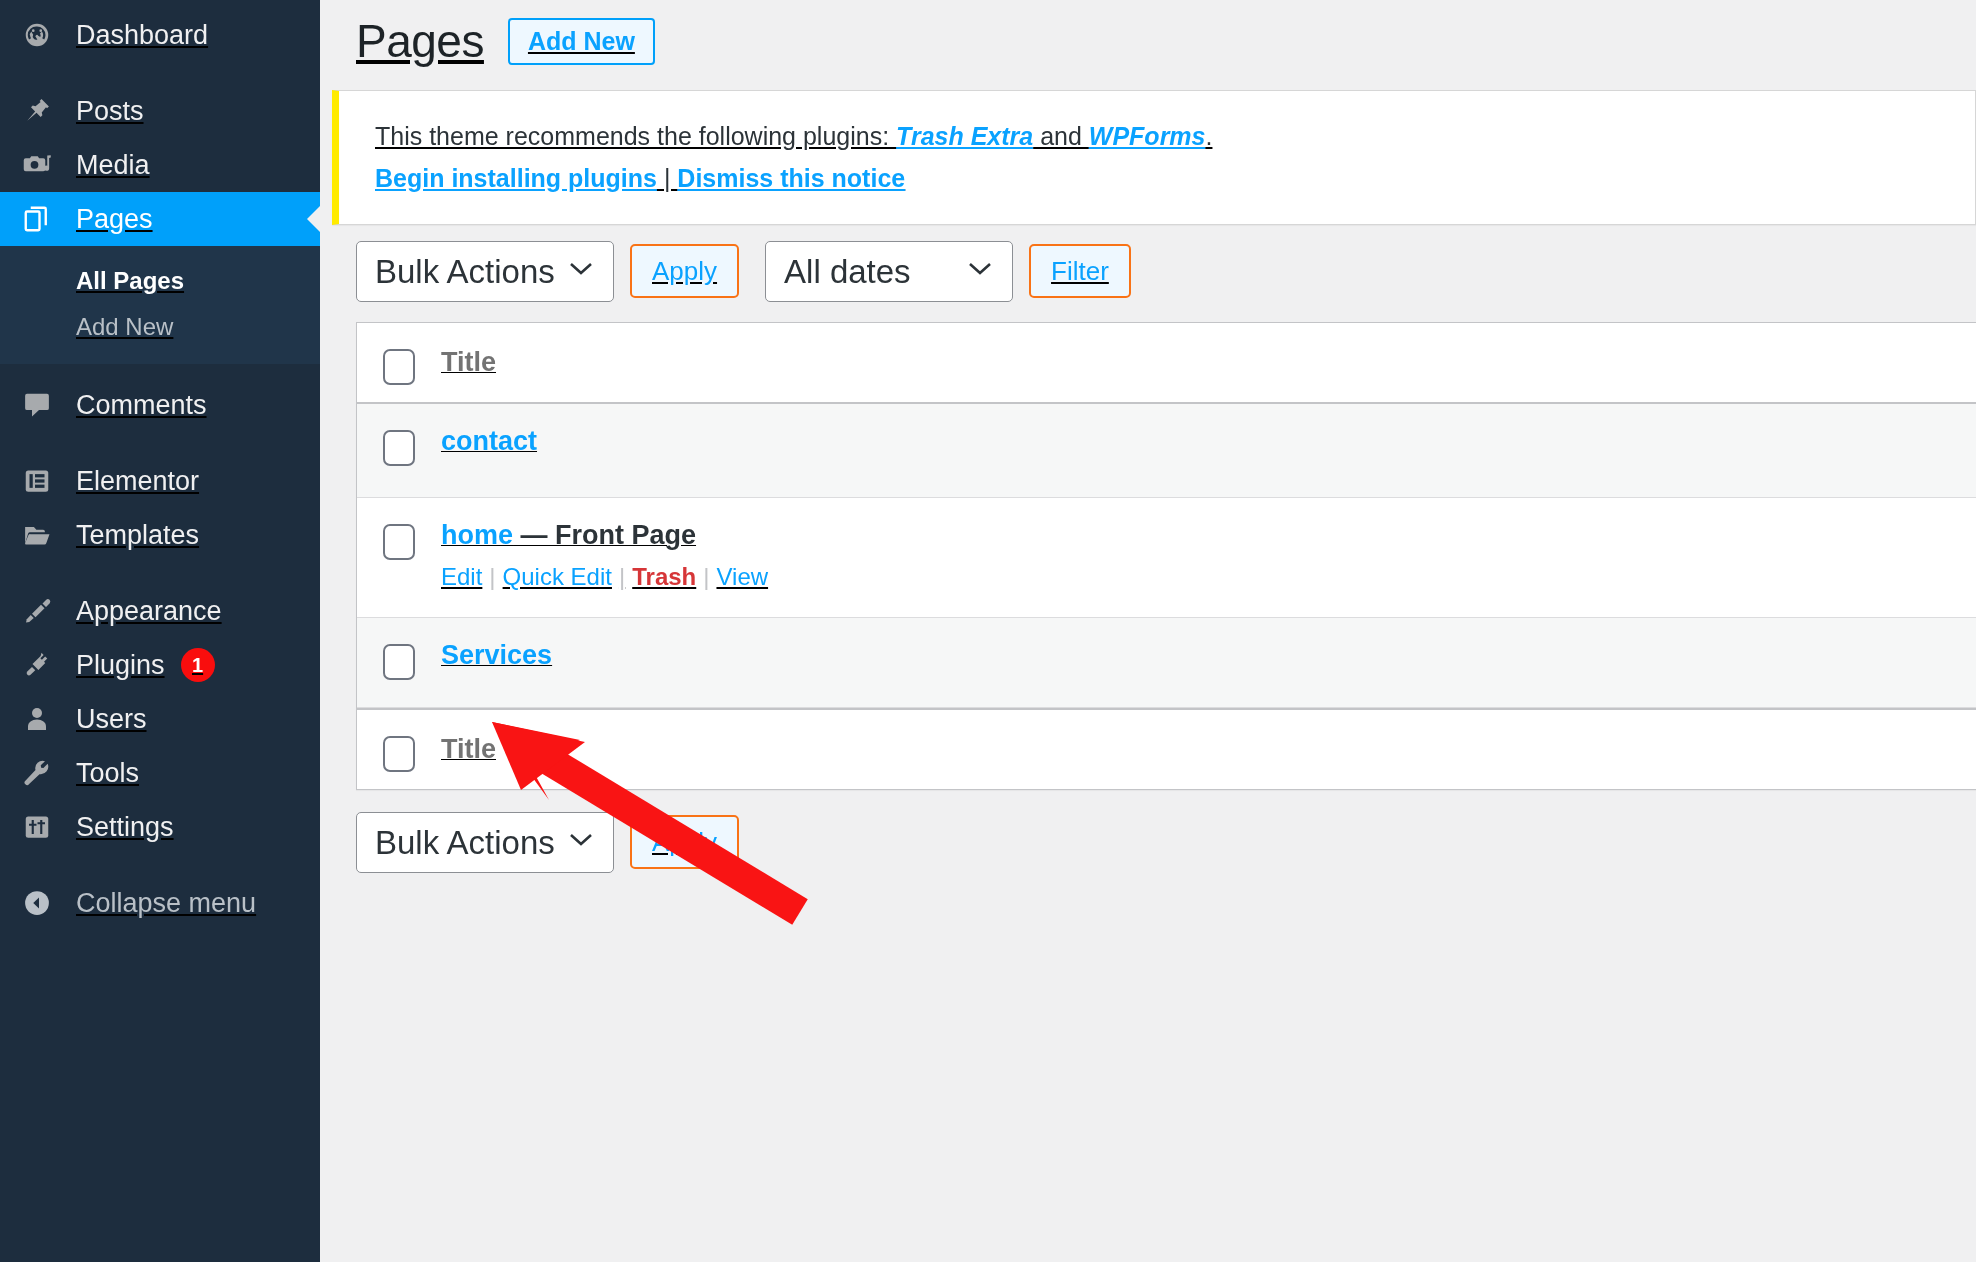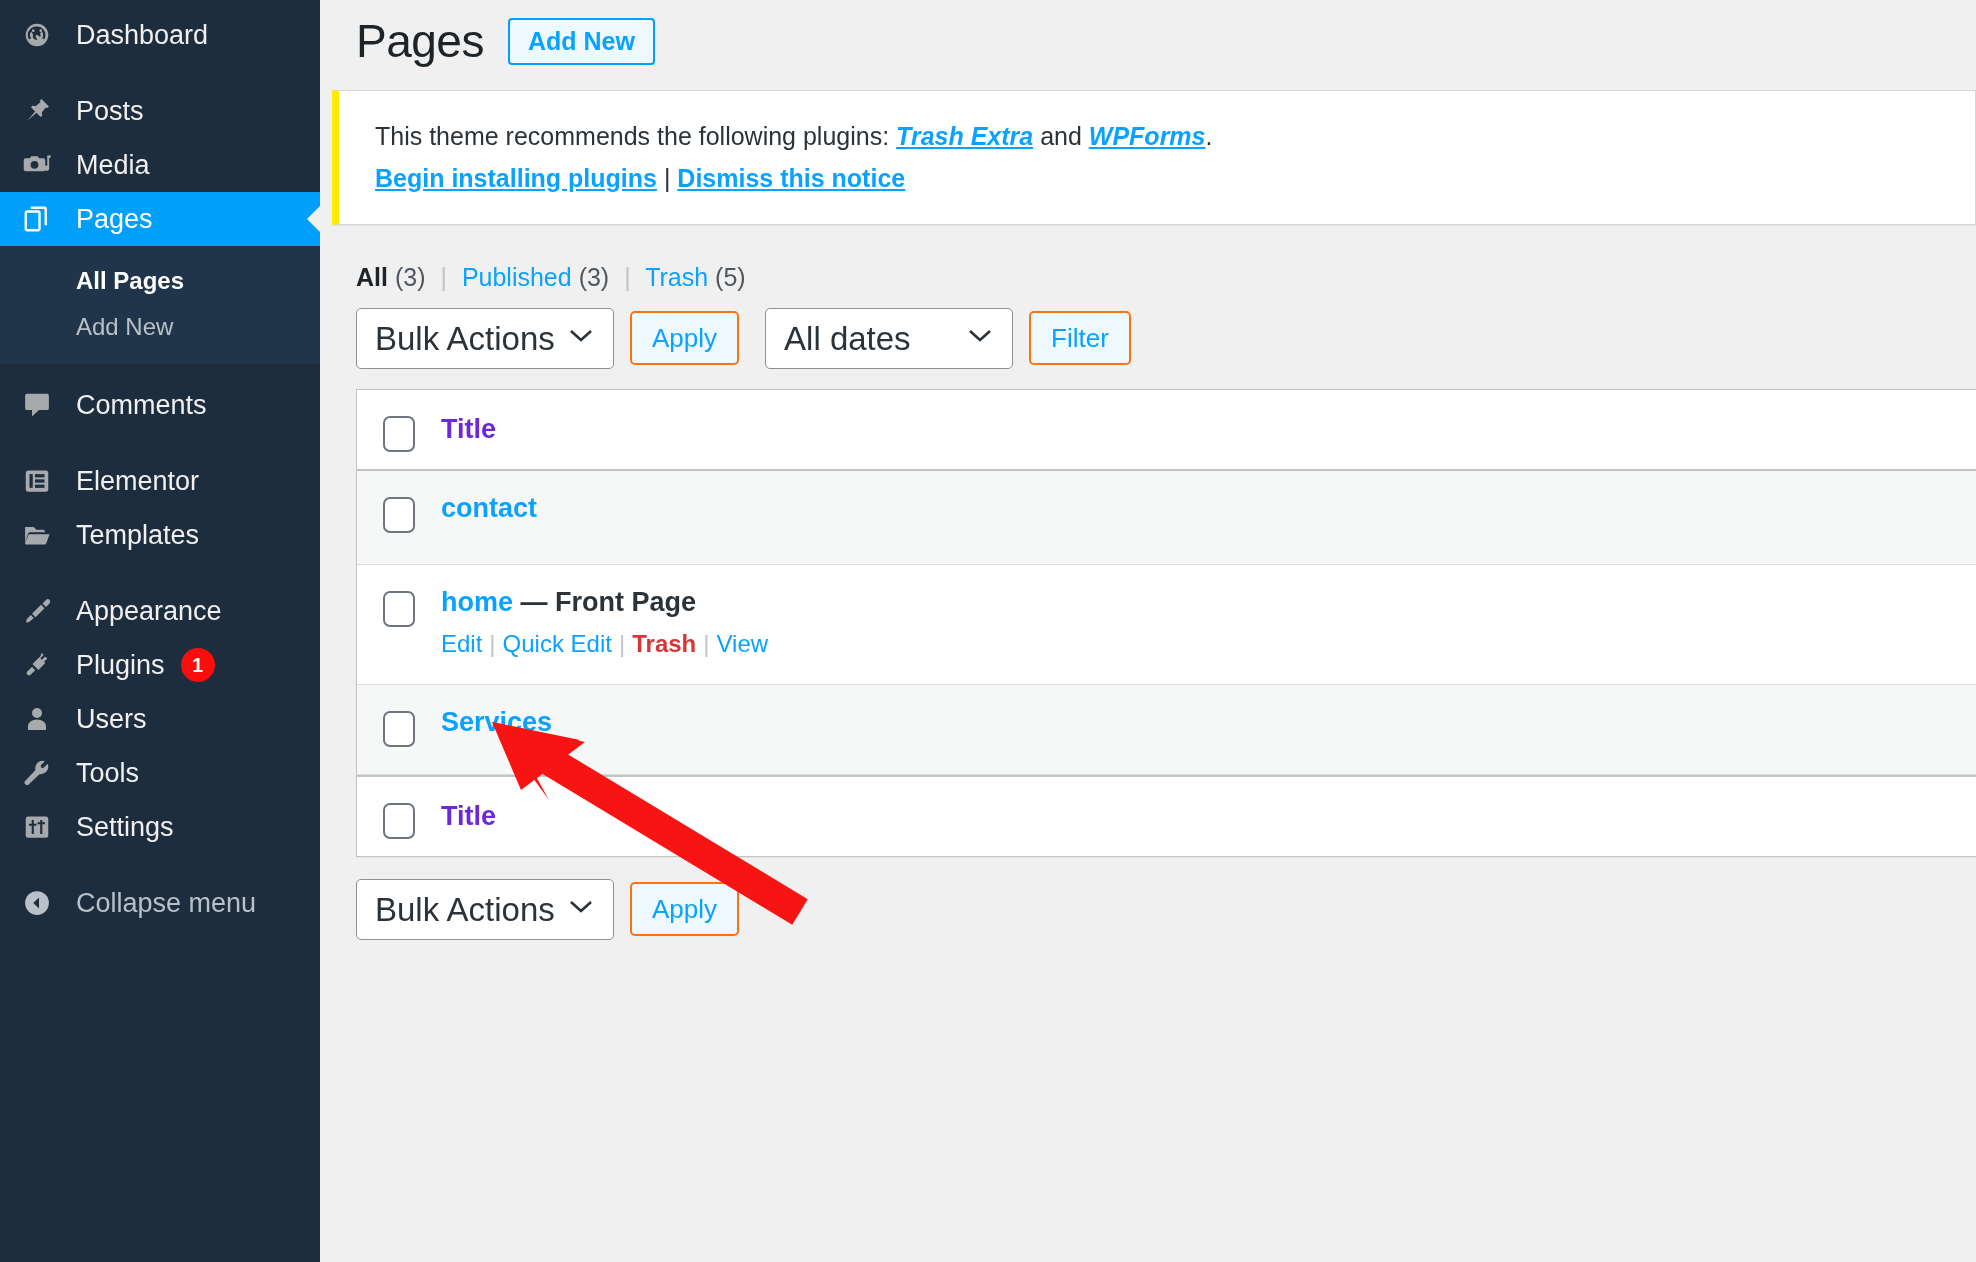--- a/index.html
+++ b/index.html
@@ -5,21 +5,21 @@
   * { box-sizing: border-box; }
   html, body {
     margin: 0; padding: 0;
     width: 1976px; height: 1262px;
     overflow: hidden;
     background: #f0f0f1;
     font-family: "Liberation Sans", sans-serif;
     -webkit-font-smoothing: antialiased;
   }
 
-  #app { position: relative; width: 1976px; height: 1262px; display: flex; }
+  #app { position: relative; width: 1976px; height: 1262px; display: flex; text-decoration: underline; }
 
   
   #sidebar {
     width: 320px;
     flex: 0 0 320px;
     background: #1d2d3e;
     color: #f0f0f1;
     padding-top: 8px;
     position: relative;
     height: 1262px;
@@ -232,21 +232,21 @@
   }
   .title-col {
     flex: 1 1 auto;
     padding: 22px 0 22px 0;
     min-height: 36px;
   }
   .tr.head .title-col, .tr.foot .title-col { padding: 24px 0 24px 0; }
   .col-title {
     font-size: 27px;
     font-weight: bold;
-    color: #6d28d9;
+    color: #737373;
     cursor: pointer;
   }
   .row-title {
     font-size: 27px;
     font-weight: bold;
     color: #0aa2ff;
     cursor: pointer;
   }
   .row-suffix {
     font-size: 27px;
@@ -448,30 +448,20 @@
 
     <div class="notice">
       <p>
         <span>This theme recommends the following plugins: </span><a class="plug-link">Trash Extra</a><span> and </span><a class="plug-link">WPForms</a><span>.</span>
       </p>
       <p>
         <a class="act-link">Begin installing plugins</a><span class="sep"> | </span><a class="act-link">Dismiss this notice</a>
       </p>
     </div>
 
-    <div class="subsubsub">
-      <span class="cur">All</span>
-      <span class="cnt">(3)</span>
-      <span class="bar">|</span>
-      <a>Published</a>
-      <span class="cnt">(3)</span>
-      <span class="bar">|</span>
-      <a>Trash</a>
-      <span class="cnt">(5)</span>
-    </div>
 
     <div class="tablenav">
       <span class="select-wrap">
         <select class="wp-select">
           <option>Bulk Actions</option>
         </select>
         <span class="chev">
           <svg width="26" height="16" viewBox="0 0 26 16" fill="none" stroke="currentColor" stroke-width="2.6">
               <path d="M3 4l10 9 10-9"></path>
             </svg>

